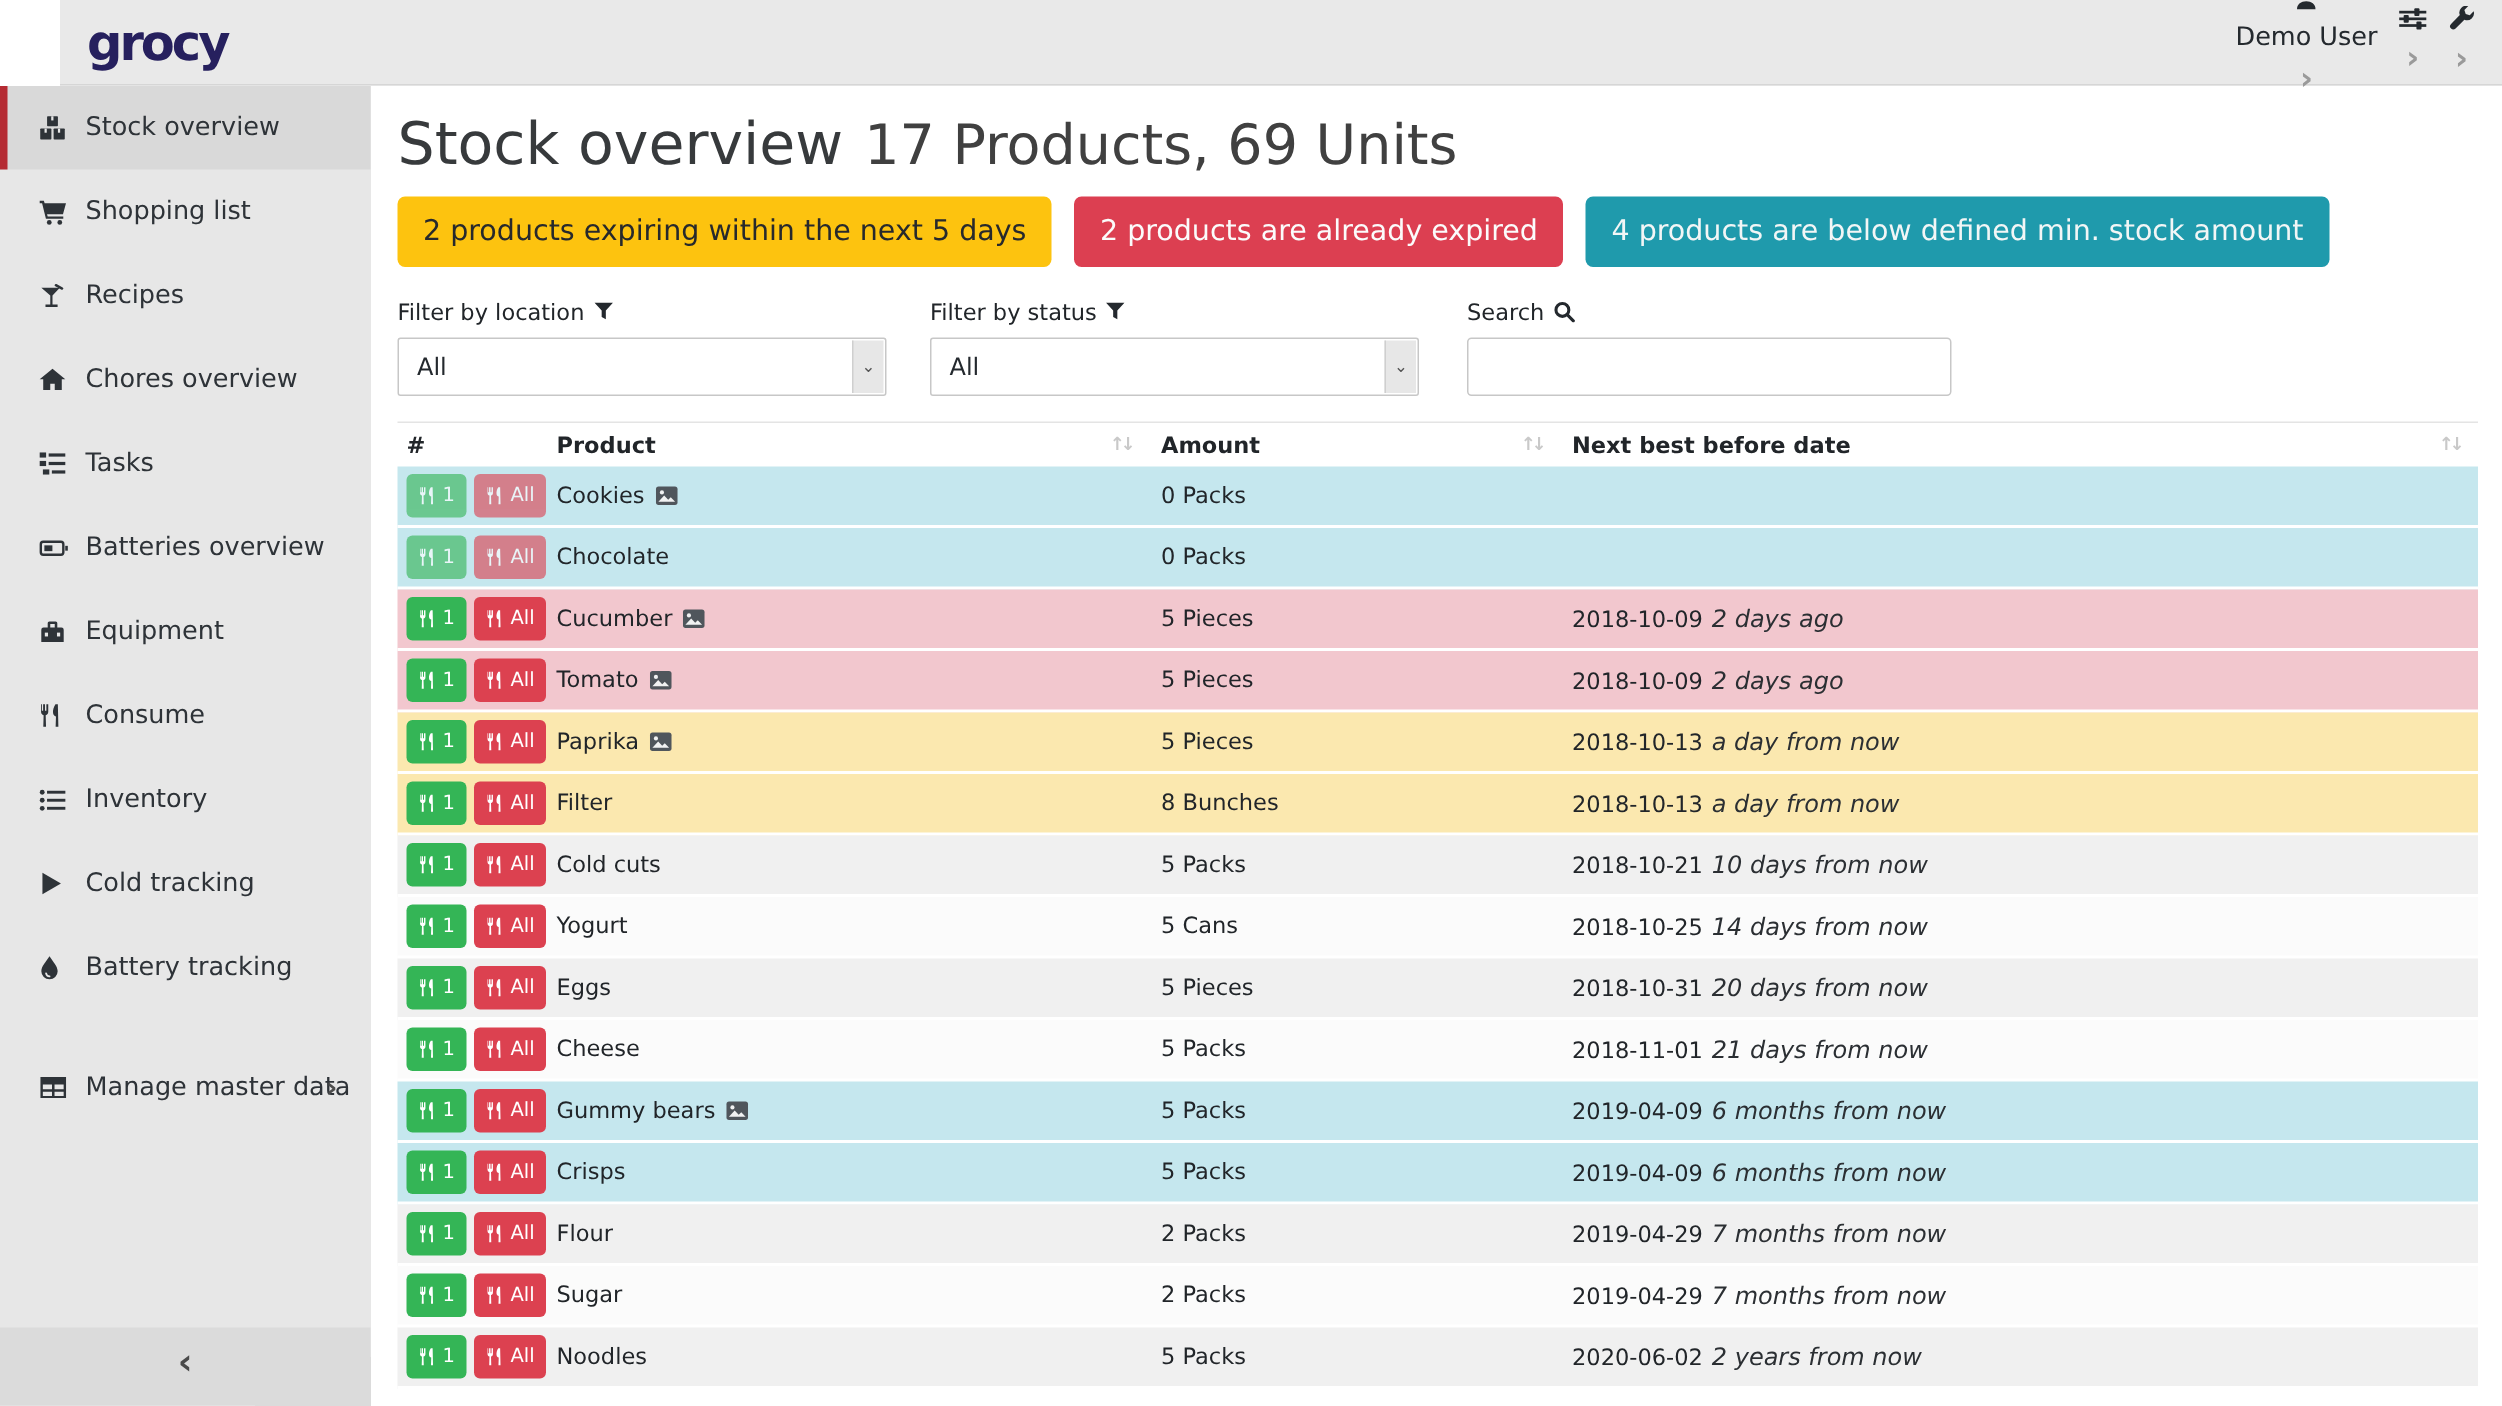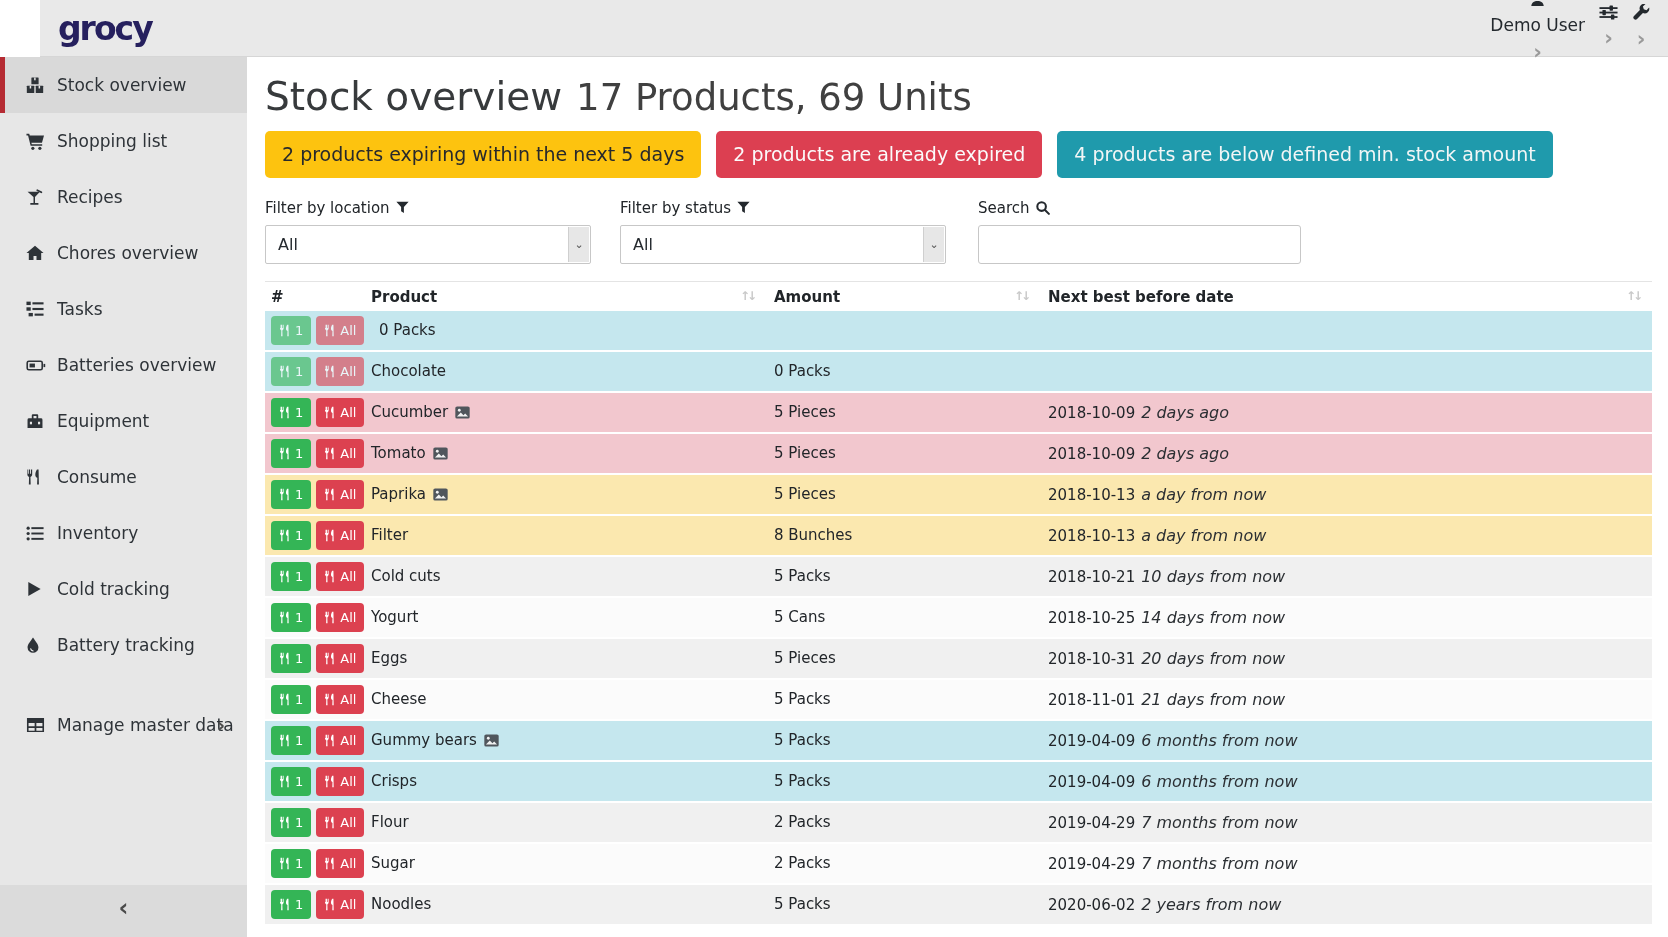--- a/index.html
+++ b/index.html
@@ -327,20 +327,30 @@
             <button class="btn-consume btn-all disabled">
               <span>
                 <svg width="12" height="13" viewBox="0 0 14 14" fill="#fff">
                   <path d="M1.2.4v4.4c0 1 .6 1.8 1.5 2.1L2.5 13.6h1.6l-.2-6.7c.9-.3 1.5-1.1 1.5-2.1V.4H4.3v3.8h-.8V.4H2.4v3.8h-.7V.4z"></path>
                   <path d="M9.6.4C8.5 2 8 3.9 8.2 5.6c.1 1 .8 1.8 1.7 2L9.7 13.6h1.6L11 .4z"></path>
                 </svg>
               </span>
               <span class="bl2">All</span>
             </button>
           </div>
+          <div class="cell-product">
+            <span class="pname">Cookies</span>
+            <span>
+              <svg width="15" height="13" viewBox="0 0 14 12">
+                <rect x="0.3" y="0.3" width="13.4" height="11.4" rx="1.6" fill="#50565c"></rect>
+                <circle cx="4" cy="3.9" r="1.3" fill="#fff" opacity="0.92"></circle>
+                <path d="M1.8 9.7 5.4 5.9l2.5 2.6 1.6-1.6 2.7 2.8z" fill="#fff" opacity="0.92"></path>
+              </svg>
+            </span>
+          </div>
           <div class="cell-amount">0 Packs</div>
           <div class="cell-date"><span class="dmain"></span><span class="date-rel"></span></div>
         </div>
         <div class="t-row status-info even">
           <div class="cell-actions">
             <button class="btn-consume btn-one disabled">
               <span>
                 <svg width="12" height="13" viewBox="0 0 14 14" fill="#fff">
                   <path d="M1.2.4v4.4c0 1 .6 1.8 1.5 2.1L2.5 13.6h1.6l-.2-6.7c.9-.3 1.5-1.1 1.5-2.1V.4H4.3v3.8h-.8V.4H2.4v3.8h-.7V.4z"></path>
                   <path d="M9.6.4C8.5 2 8 3.9 8.2 5.6c.1 1 .8 1.8 1.7 2L9.7 13.6h1.6L11 .4z"></path>

